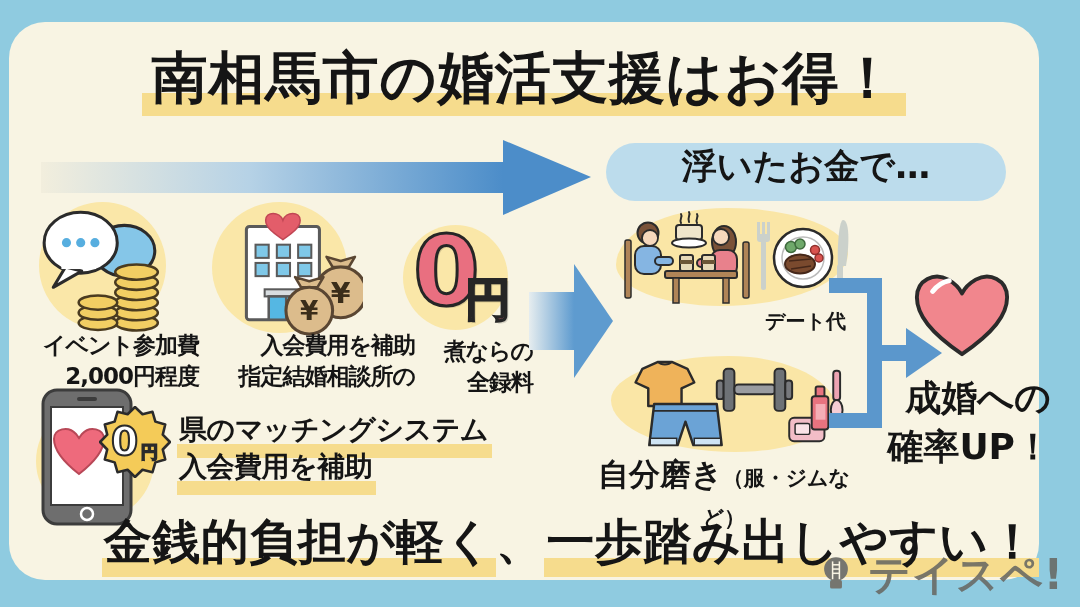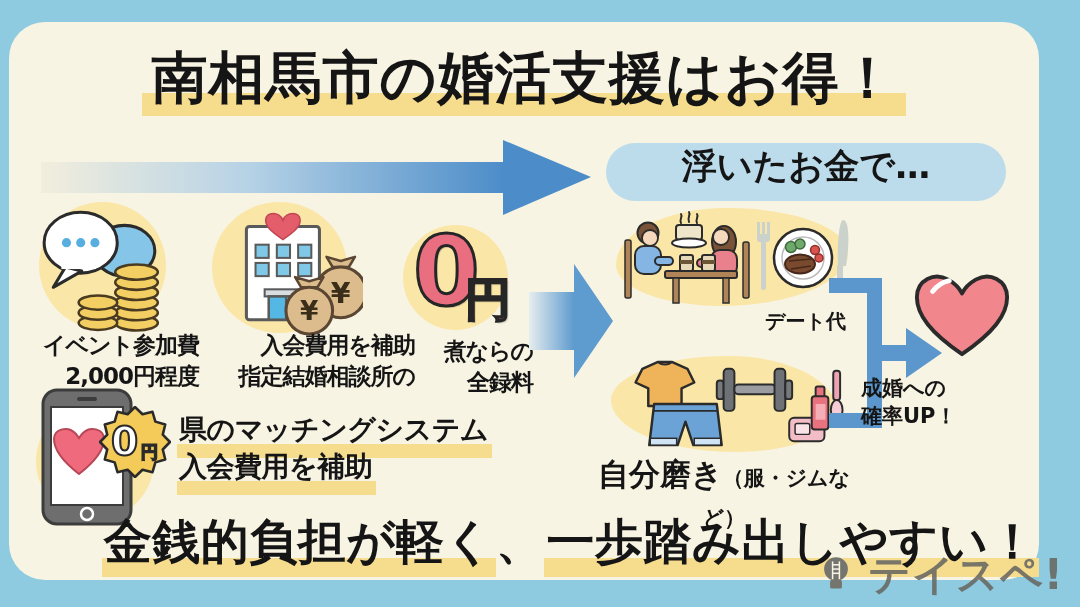--- a/index.html
+++ b/index.html
@@ -32,22 +32,22 @@
   
   .match-label { position:absolute; left:168px; top:390px; font-size:28px; font-weight:900;
                  color:#151515; line-height:1.32; letter-spacing:-0.5px; }
   .match-label .hl2 { background-image:linear-gradient(to top,#F6DC8D 30%,rgba(0,0,0,0) 30%); padding:0 4px 12px 2px; }
 
   
   .blob { position:absolute; background:#FAE6A6; border-radius:48% 52% 55% 45% / 58% 46% 54% 42%; }
   .glabel { position:absolute; text-align:center; font-weight:900; color:#151515; }
   .gnote { font-size:21px; font-weight:900; }
 
-  .result { position:absolute; left:852px; top:352px; width:190px; text-align:left;
-            font-size:21px; font-weight:900; color:#151515; line-height:1.35; }
+  .result { position:absolute; left:852px; top:352px; width:190px; text-align:right;
+            font-size:36px; font-weight:900; color:#151515; line-height:1.35; }
 
   .footer { position:absolute; left:0; top:488px; width:100%; text-align:right;
             font-size:48px; font-weight:900; color:#151515; letter-spacing:0.5px; white-space:nowrap; }
   .footer .hl3 { background-image:linear-gradient(to top,#F6DC8D 30%,rgba(0,0,0,0) 30%); padding:0 2px 8px 2px; }
 
   .logo { position:absolute; right:16px; bottom:4px; display:flex; align-items:center; gap:15px;
           font-size:42px; font-weight:900; color:rgba(104,104,98,0.88); letter-spacing:1px;justify-content:center; }
 
   svg { display:block; }
   svg text { font-family:"DejaVu Sans","Liberation Sans",sans-serif; }

